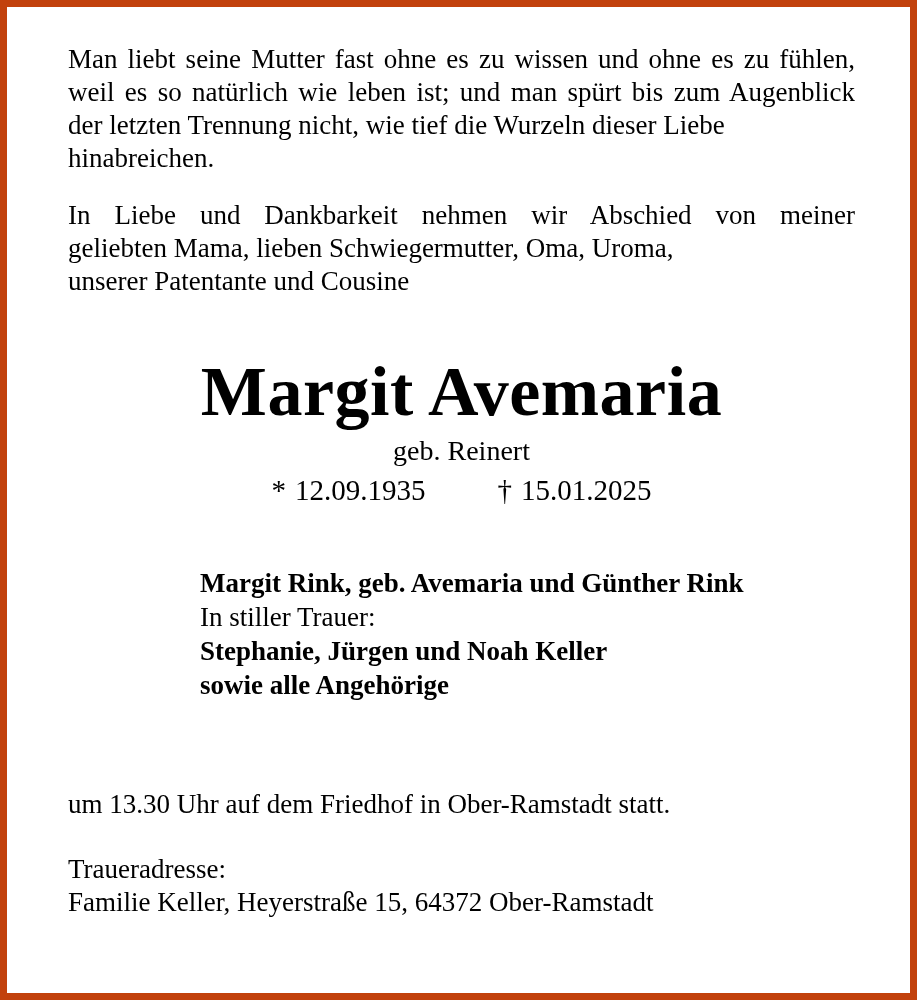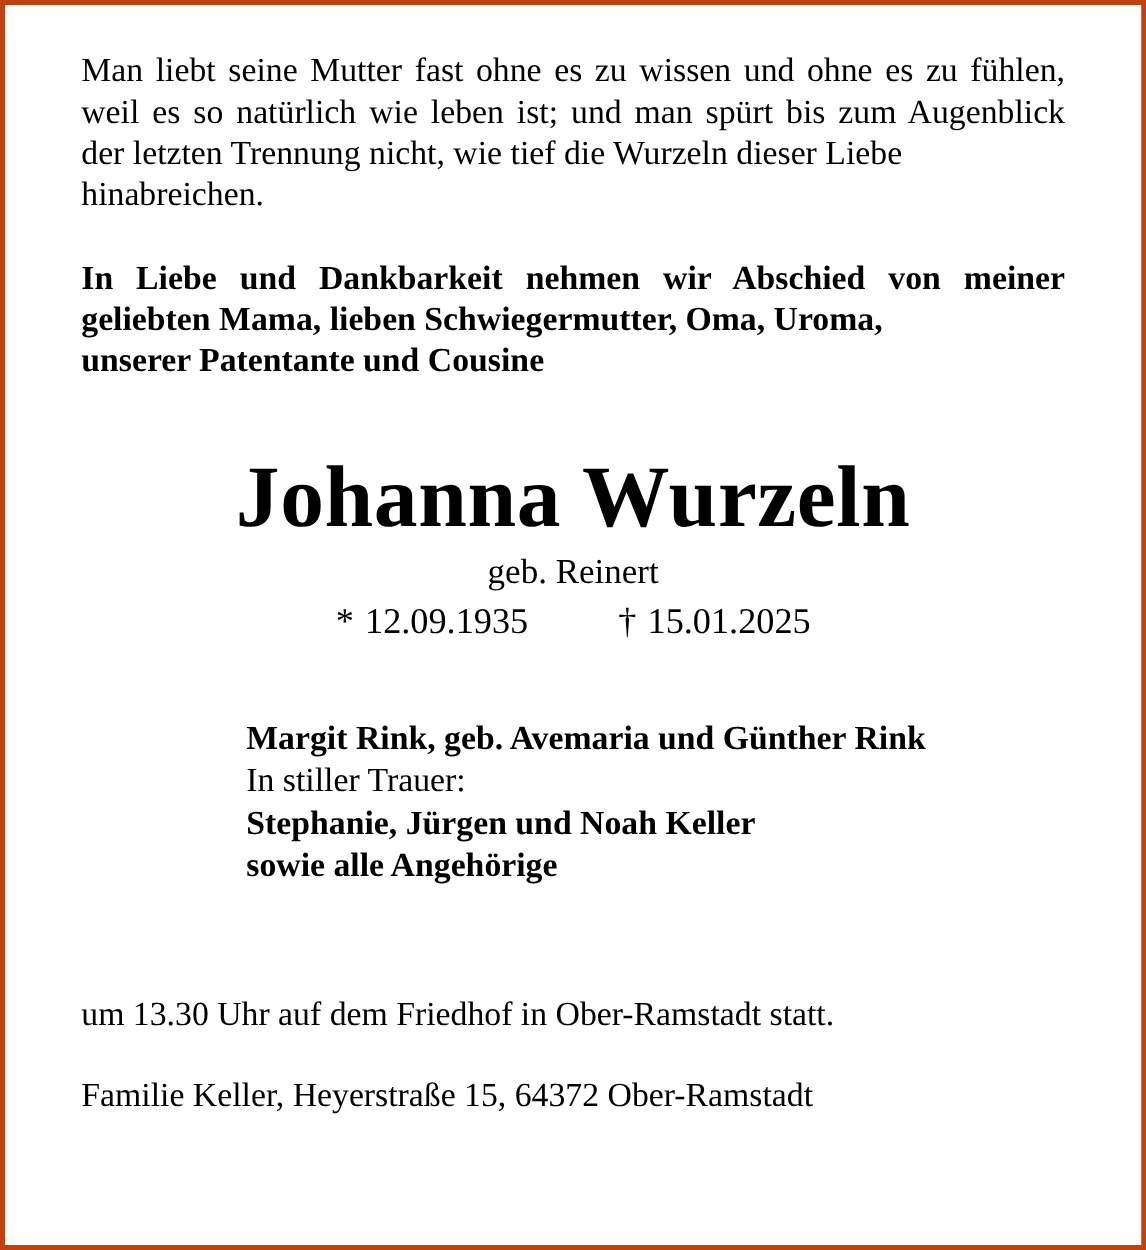--- a/index.html
+++ b/index.html
@@ -4,21 +4,21 @@
 <style>
   html, body {
     margin: 0;
     padding: 0;
     background: #ffffff;
   }
   .notice-frame {
     box-sizing: border-box;
     width: 917px;
     height: 1000px;
-    border: 4px solid #c2410c;
+    border: 7px solid #c2410c;
     background: #ffffff;
     font-family: "Liberation Serif", "DejaVu Serif", serif;
     color: #000000;
     overflow: hidden;
   }
   .content {
     box-sizing: border-box;
     width: 787px;
     margin-left: 61px;
     padding-top: 36px;
@@ -27,21 +27,21 @@
     font-size: 27px;
     line-height: 33px;
     white-space: nowrap;
   }
   .body-line.stretch {
     white-space: normal;
     text-align: justify;
     text-align-last: justify;
   }
   .quote-block { margin: 0; }
-  .intro-block { margin-top: 34px; font-weight: bold; }
+  .intro-block { margin-top: 24px; }
   .name-block {
     margin-top: 58px;
     text-align: center;
   }
   .deceased-name {
     font-size: 70px;
     line-height: 72px;
     font-weight: bold;
     letter-spacing: 0.5px;
   }
@@ -84,21 +84,21 @@
       <div class="body-line">hinabreichen.</div>
     </div>
 
     <div class="intro-block">
       <div class="body-line stretch">In Liebe und Dankbarkeit nehmen wir Abschied von meiner</div>
       <div class="body-line">geliebten Mama, lieben Schwiegermutter, Oma, Uroma,</div>
       <div class="body-line">unserer Patentante und Cousine</div>
     </div>
 
     <div class="name-block">
-      <div class="deceased-name">Johanna Wurzeln</div>
+      <div class="deceased-name">Margit Avemaria</div>
       <div class="maiden-name">geb. Reinert</div>
       <div class="dates-row">
         <div class="date-group">
           <span class="date-symbol">*</span>
           <span>12.09.1935</span>
         </div>
         <div class="date-group">
           <span class="date-symbol">†</span>
           <span>15.01.2025</span>
         </div>
@@ -110,17 +110,18 @@
       <div class="body-line">In stiller Trauer:</div>
       <div class="body-line mourner-name">Stephanie, Jürgen und Noah Keller</div>
       <div class="body-line mourner-name">sowie alle Angehörige</div>
     </div>
 
     <div class="funeral-block">
       <div class="body-line">um 13.30 Uhr auf dem Friedhof in Ober-Ramstadt statt.</div>
     </div>
 
     <div class="address-block">
+      <div class="body-line">Traueradresse:</div>
       <div class="body-line">Familie Keller, Heyerstraße 15, 64372 Ober-Ramstadt</div>
     </div>
 
   </div>
 </div>
 
 </body></html>

